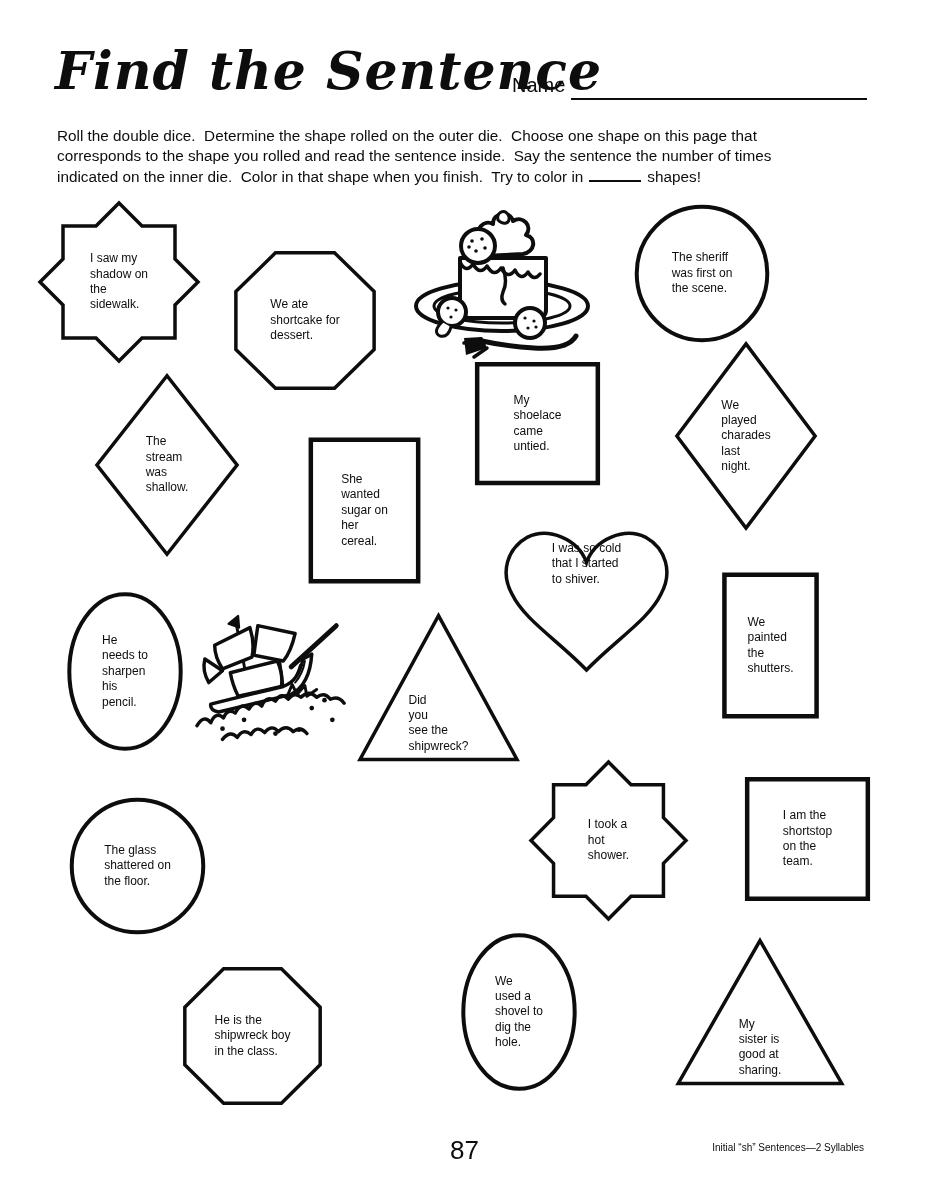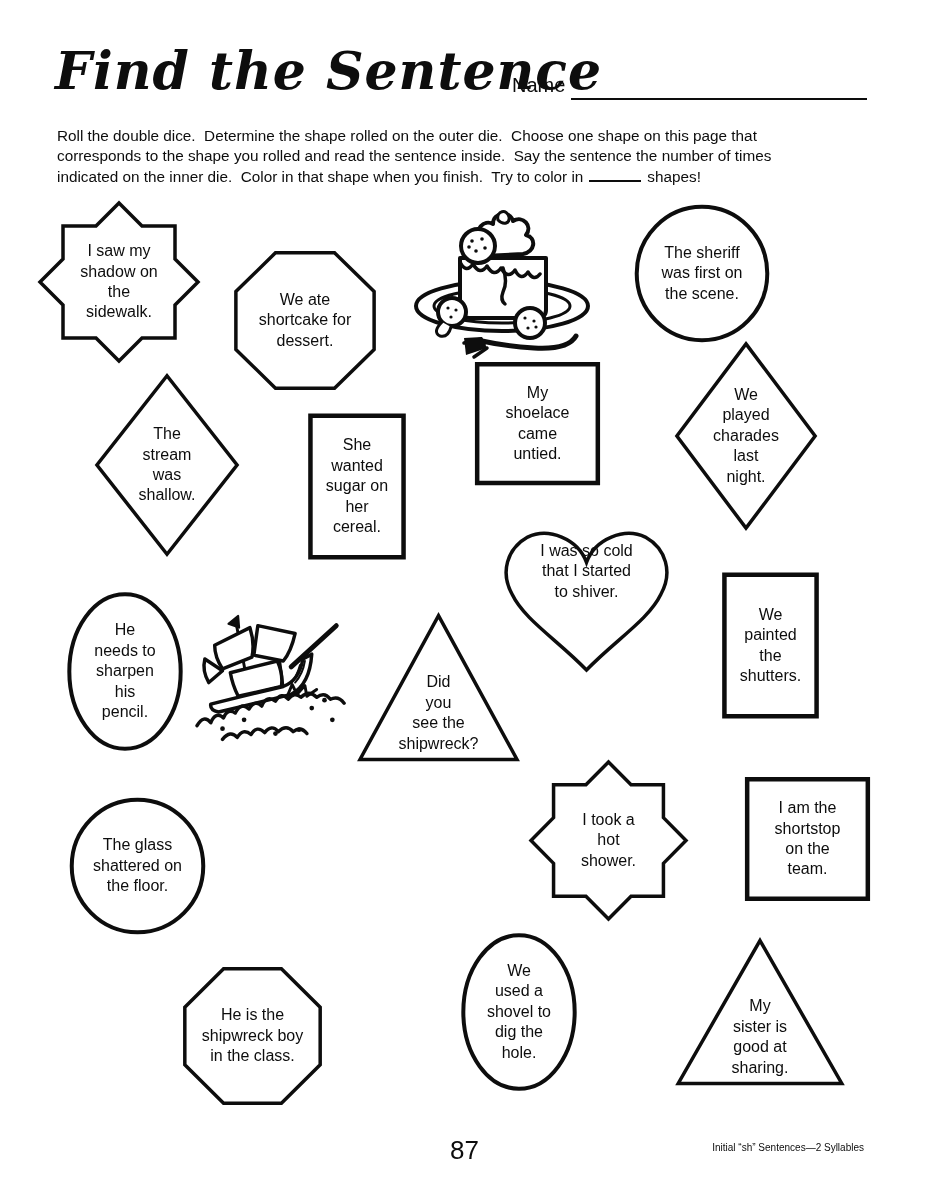--- a/index.html
+++ b/index.html
@@ -26,21 +26,21 @@
     display:inline-block; width:52px; height:14px;
     border-bottom:2px solid #0d0d0d; margin:0 6px;
   }
   .shape{ position:absolute; }
   .shape svg{ position:absolute; inset:0; width:100%; height:100%; overflow:visible; }
   .shape-outline{ fill:#ffffff; stroke:#0d0d0d; stroke-width:3.5; vector-effect:non-scaling-stroke; stroke-linejoin:miter; }
   .rect .shape-outline{ stroke-width:4.5; }
   .circle .shape-outline{ stroke-width:4; }
   .shape-text{
     position:absolute; inset:0; display:flex; align-items:center; justify-content:center;
-    text-align:center; white-space:pre-line; font-size:16px; line-height:1.28;
+    text-align:left; white-space:pre-line; font-size:12px; line-height:1.28;
   }
   .heart .shape-text{ align-items:flex-start; padding-top:14px; }
   .triangle .shape-text{ align-items:flex-end; padding-bottom:10px; }
   .clipart{ position:absolute; }
   .clipart svg{ width:100%; height:100%; overflow:visible; }
   .footer-left{
     position:absolute; left:57px; top:1125px; font-style:italic;
     font-size:13.5px; line-height:1.5; white-space:pre-line;
   }
   .page-number{ position:absolute; left:450px; top:1135px; font-size:26px; }
@@ -132,21 +132,21 @@
   <div class="shape diamond" style="left:94px;top:372px;width:146px;height:186px">
     <svg viewBox="0 0 100 100" preserveAspectRatio="none">
         <polygon class="shape-outline" points="50,2 98,50 50,98 2,50"></polygon>
       </svg>
     <div class="shape-text">The
 stream
 was
 shallow.</div>
   </div>
 
-  <div class="shape rect" style="left:308px;top:412px;width:98px;height:149px">
+  <div class="shape rect" style="left:308px;top:436px;width:113px;height:149px">
     <svg viewBox="0 0 100 100" preserveAspectRatio="none">
         <rect class="shape-outline" x="2.5" y="2.5" width="95" height="95"></rect>
       </svg>
     <div class="shape-text">She
 wanted
 sugar on
 her
 cereal.</div>
   </div>
 

